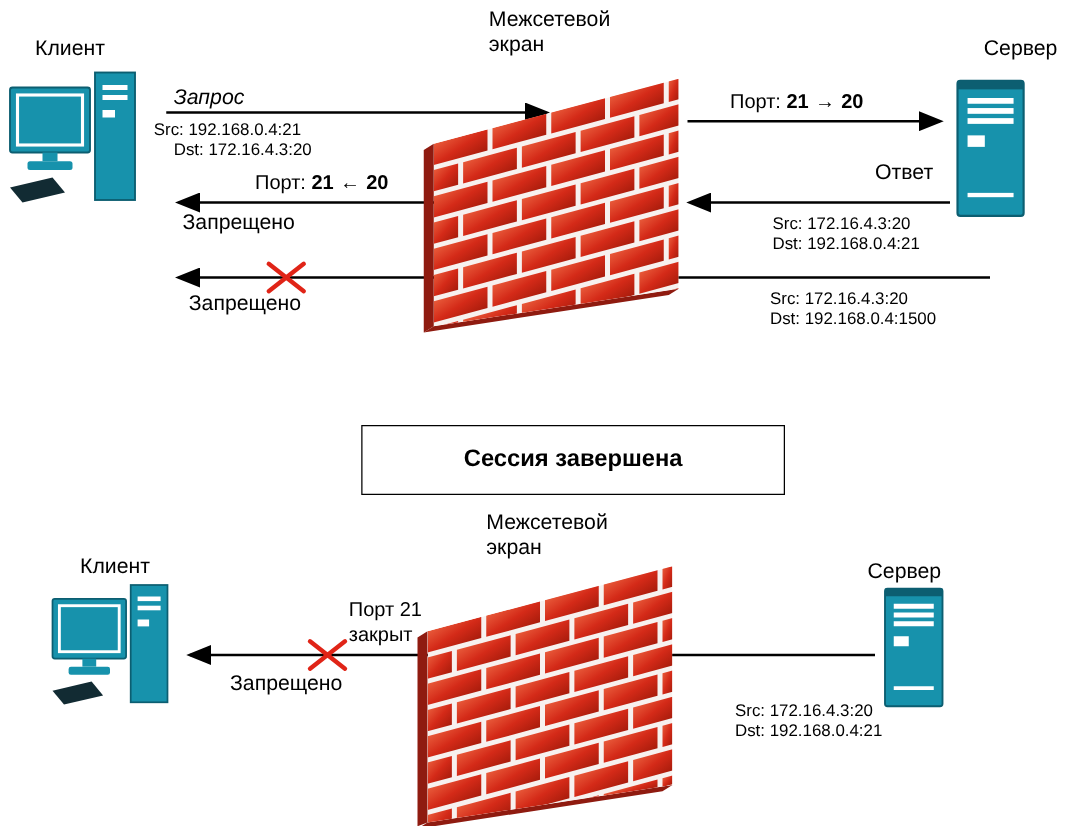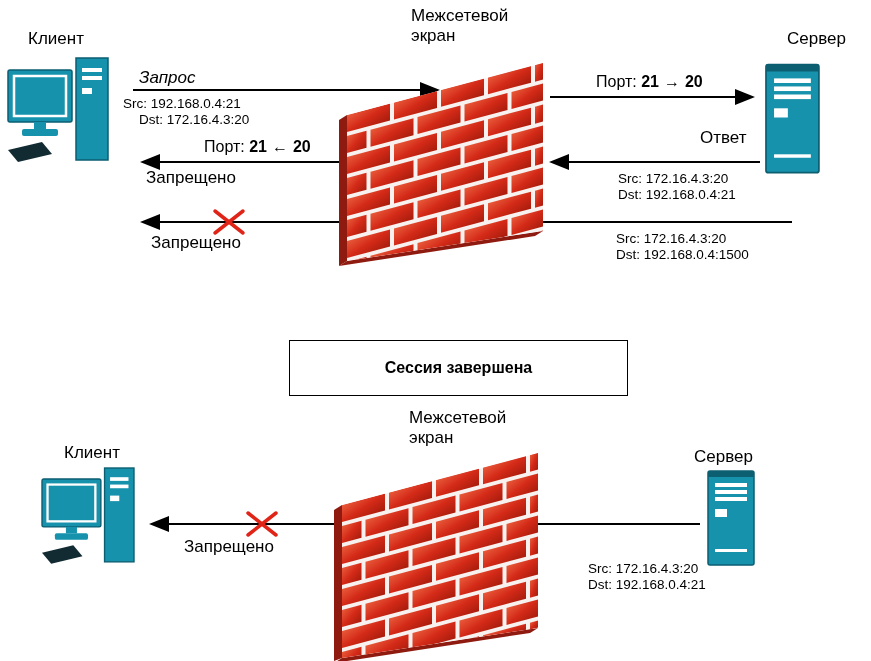--- a/index.html
+++ b/index.html
@@ -4,27 +4,27 @@
 <style>
   html,body{margin:0;padding:0;background:#ffffff;}
   #canvas{
     position:relative;width:871px;height:661px;background:#ffffff;overflow:hidden;
     font-family:"Liberation Sans","DejaVu Sans",sans-serif;color:#000;
   }
   .abs{position:absolute;}
   .lbl{font-size:17px;line-height:20px;white-space:nowrap;}
   .lbl2{font-size:16px;line-height:20px;white-space:nowrap;}
   .small{font-size:13.5px;line-height:16px;white-space:nowrap;}
-  .wrap{white-space:normal;margin-left:20px;}
+  .wrap{white-space:normal;}
   .b{font-weight:bold;}
   .arrow-glyph{font-weight:bold;padding:0 5px;}
   #session-box{
     left:289px;top:340px;width:337px;height:54px;border:1.5px solid #000;
     display:flex;align-items:center;justify-content:center;
-    font-size:16px;font-weight:bold;background:#fff;
+    font-size:19px;font-weight:bold;background:#fff;
   }
   svg{position:absolute;left:0;top:0;}
 </style>
 </head>
 <body>
 
 <div id="canvas">
 
   <svg width="871" height="661" viewBox="0 0 871 661">
     <defs>
@@ -218,21 +218,21 @@
   </svg>
 
   <div class="abs lbl" style="left:28px;top:29px;">Клиент</div>
   <div class="abs lbl wrap" style="left:391px;top:6px;width:130px;">Межсетевой экран</div>
   <div class="abs lbl" style="left:787px;top:29px;">Сервер</div>
 
   <div class="abs lbl" style="left:139px;top:68px;font-style:italic;">Запрос</div>
   <div class="abs small" style="left:123px;top:96px;">Src: 192.168.0.4:21</div>
   <div class="abs small" style="left:139px;top:112px;text-align:center;">Dst: 172.16.4.3:20</div>
 
-  <div class="abs lbl2" style="left:584px;top:72px;margin-left:12px;">
+  <div class="abs lbl2" style="left:584px;top:72px;">
     <span>Порт:</span>
     <span class="b">21</span><span class="arrow-glyph">→</span><span class="b">20</span>
   </div>
 
   <div class="abs lbl" style="left:700px;top:128px;">Ответ</div>
 
   <div class="abs lbl2" style="left:204px;top:137px;">
     <span>Порт:</span>
     <span class="b">21</span><span class="arrow-glyph">←</span><span class="b">20</span>
   </div>
@@ -246,18 +246,22 @@
   <div class="abs small" style="left:616px;top:247px;">Dst: 192.168.0.4:1500</div>
 
   <div id="session-box" class="abs">
     <span>Сессия завершена</span>
   </div>
 
   <div class="abs lbl" style="left:64px;top:443px;">Клиент</div>
   <div class="abs lbl wrap" style="left:389px;top:408px;width:130px;">Межсетевой экран</div>
   <div class="abs lbl" style="left:694px;top:447px;">Сервер</div>
 
+  <div class="abs lbl2" style="left:279px;top:479px;">
+    <div>Порт 21</div>
+    <div>закрыт</div>
+  </div>
 
   <div class="abs lbl" style="left:184px;top:537px;">Запрещено</div>
   <div class="abs small" style="left:588px;top:561px;">Src: 172.16.4.3:20</div>
   <div class="abs small" style="left:588px;top:577px;">Dst: 192.168.0.4:21</div>
 
 </div>
 
 </body></html>

